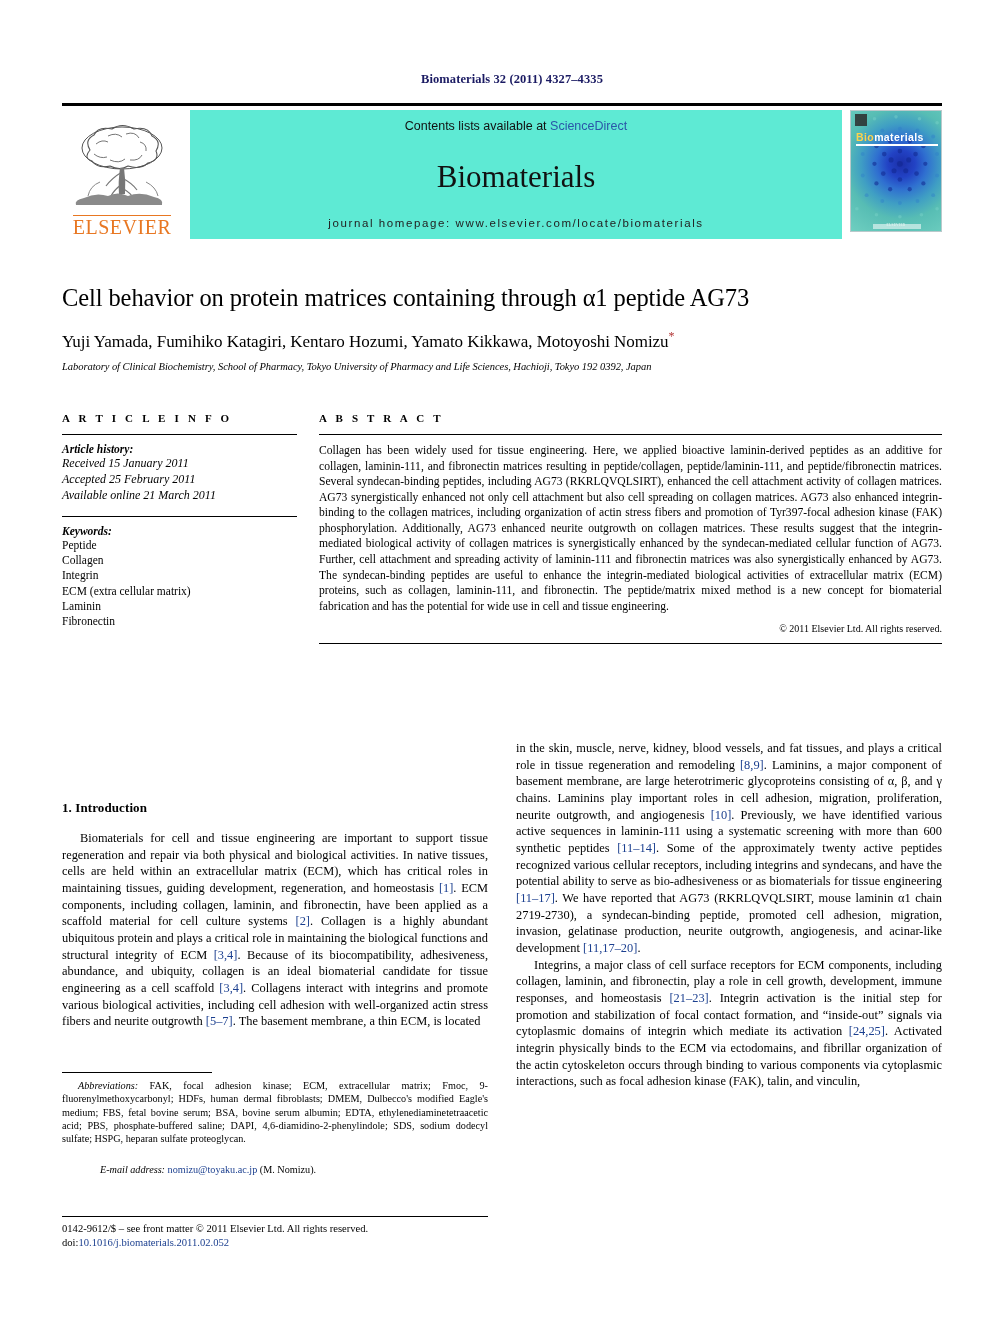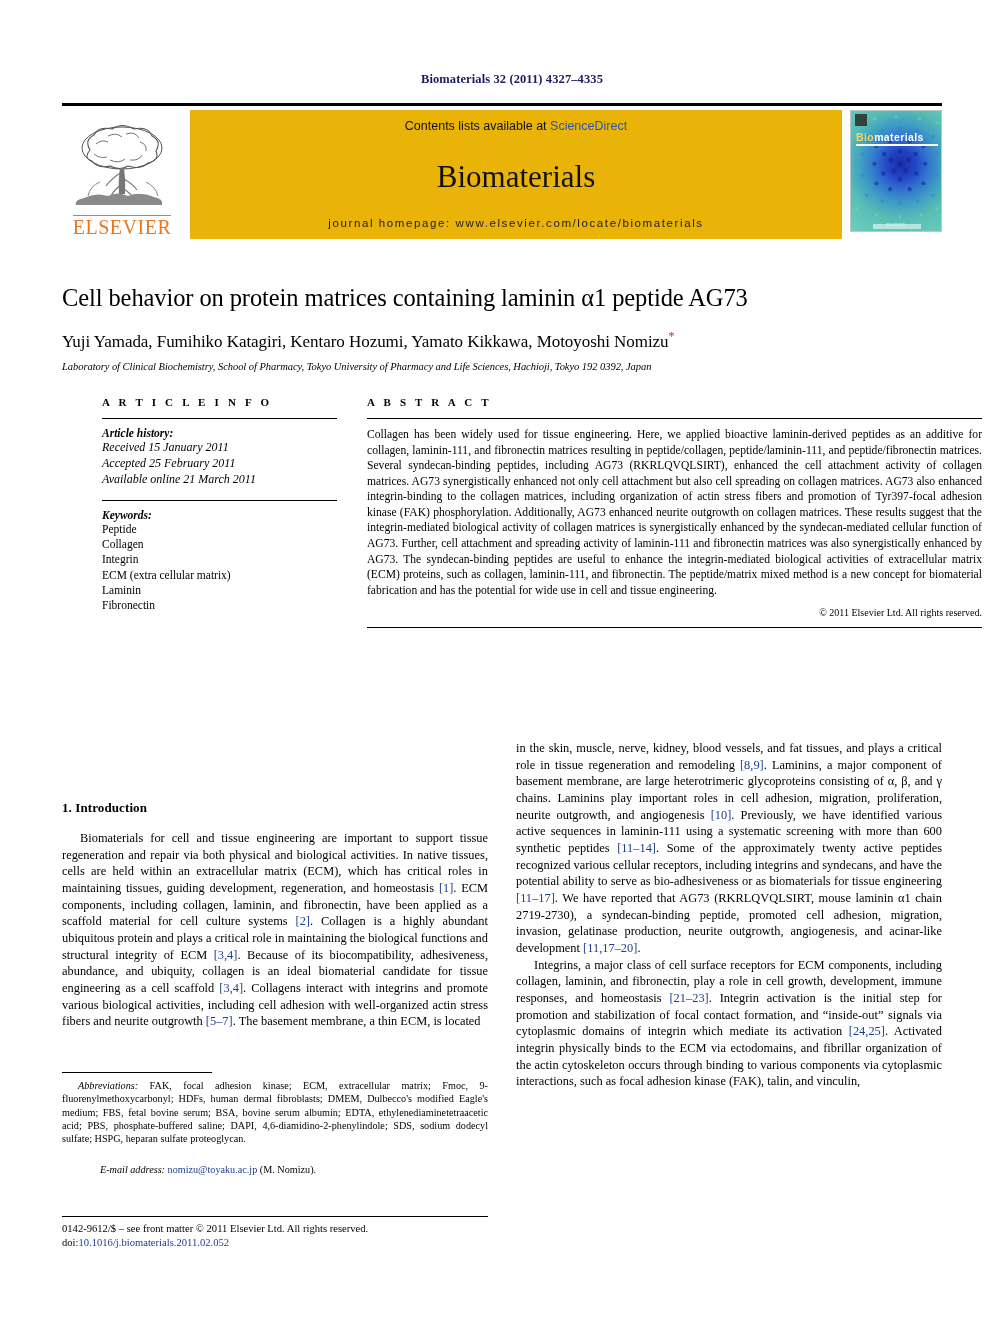--- a/index.html
+++ b/index.html
@@ -68,21 +68,21 @@
     letter-spacing: 0.5px;
     color: #E87722;
     font-weight: normal;
     border-top: 1.5px solid #E87722;
     padding-top: 1px;
     margin-top: 1px;
     line-height: 1;
   }
   .journal-band {
     flex: 1 1 auto;
-    background: #eab308;
+    background: #5eead4;
     margin-left: 8px;
     margin-right: 8px;
     display: flex;
     flex-direction: column;
     align-items: center;
     justify-content: space-between;
     padding: 9px 0 10px 0;
     box-sizing: border-box;
   }
   .contents-line {
@@ -205,26 +205,25 @@
     font-family: "Liberation Serif", serif;
     font-style: italic;
     font-size: 10.5px;
     margin: 0;
     letter-spacing: -0.05px;
   }
 
   
   .info-abstract {
     position: absolute;
-    top: 396px;
+    top: 412px;
     left: 62px;
     width: 880px;
     display: flex;
-    gap: 30px;
-    margin-left: 40px;
+    gap: 22px;
   }
   .col-info { width: 235px; flex: 0 0 235px; }
   .col-abs  { flex: 1 1 auto; }
 
   .sec-head {
     font-family: "Liberation Serif", serif;
     font-weight: bold;
     font-size: 11px;
     letter-spacing: 3.2px;
     margin: 0 0 10px 0;
@@ -440,21 +439,21 @@
         </div>
         <div class="cover-rule"></div>
         <div class="cover-footbar"></div>
         <div class="cover-footer">ELSEVIER</div>
       </div>
 
     </div>
   </div>
 
   <div class="title-block">
-    <h1 class="paper-title">Cell behavior on protein matrices containing laminin α1 peptide AG73</h1>
+    <h1 class="paper-title">Cell behavior on protein matrices containing through α1 peptide AG73</h1>
     <div class="authors">
       <span>Yuji Yamada, Fumihiko Katagiri, Kentaro Hozumi, Yamato Kikkawa, Motoyoshi Nomizu</span><span class="star">*</span>
     </div>
     <div class="affiliation">Laboratory of Clinical Biochemistry, School of Pharmacy, Tokyo University of Pharmacy and Life Sciences, Hachioji, Tokyo 192 0392, Japan</div>
   </div>
 
   <div class="info-abstract">
 
     <div class="col-info">
       <div class="sec-head">A R T I C L E  I N F O</div>

